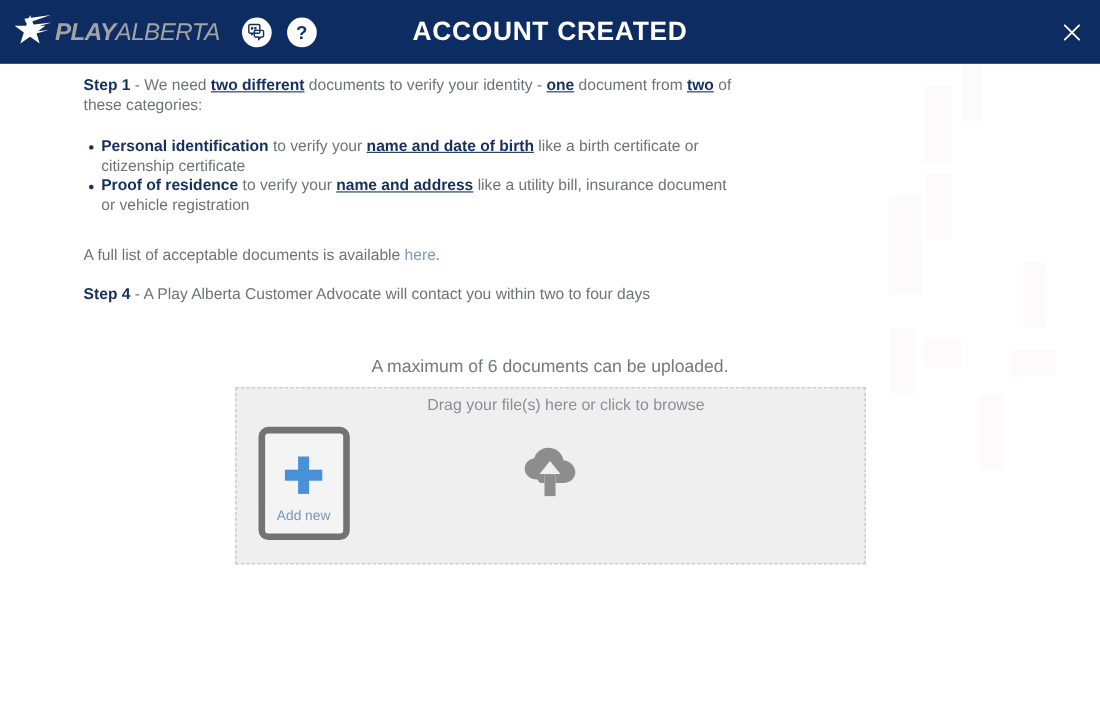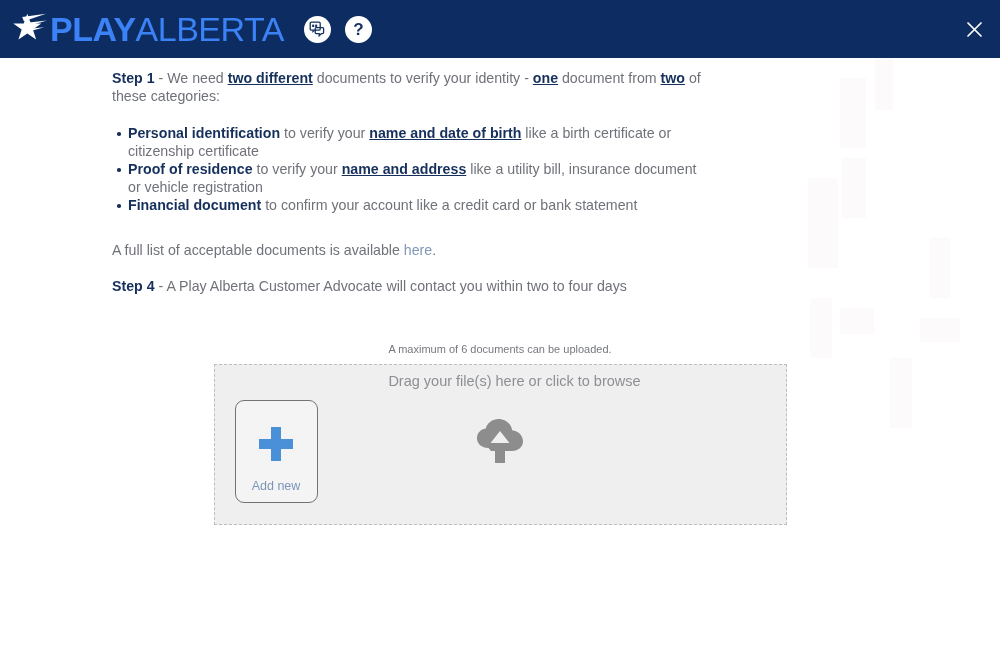--- a/index.html
+++ b/index.html
@@ -32,23 +32,24 @@
     padding: 0 14px 0 10px;
   }
   .logo-wrap {
     display: flex;
     align-items: center;
     gap: 2px;
     flex: 0 0 auto;
   }
   .logo-star { width: 38px; height: 34px; display:block; }
   .logo-text {
-    font-size: 34px;
+    font-size: 22px;
     font-weight: bold;
-    color: #3b82f6;
+    font-style: italic;
+    color: #a3a3a3;
     letter-spacing: -0.5px;
     line-height: 1;
     white-space: nowrap;
   }
   .logo-text .thin { font-weight: normal; }
 
   .hdr-icons { display: flex; align-items: center; gap: 14px; margin-left: 20px; }
   .circle-btn {
     width: 27px; height: 27px;
     border-radius: 50%;
@@ -80,21 +81,21 @@
     position: relative; z-index: 2;
   }
 
   
   .content {
     position: relative;
     padding: 0;
   }
   .textcol {
     width: 600px;
-    margin-left: 112px;
+    margin-left: 76px;
     padding-top: 11px;
     color: #70727a;
     font-size: 14.2px;
     line-height: 1.27;
   }
   .para { margin: 0 0 0 0; }
   b, .b {
     color: #16305c;
     font-weight: bold;
   }
@@ -125,21 +126,21 @@
 
   a.lnk {
     color: #8098b9;
     cursor: pointer;
   }
 
   
   .max-note {
     text-align: center;
     color: #76787f;
-    font-size: 11px;
+    font-size: 16px;
     margin-top: 48px;
   }
   .dropzone {
     margin: 9px auto 0 auto;
     width: 573px;
     height: 161px;
     background: #efefef;
     border: 1px dashed #bdbdbd;
     position: relative;
   }
@@ -148,21 +149,21 @@
     color: #8d8f94;
     font-size: 14.5px;
     padding-top: 8px;
     padding-left: 29px;
   }
   .add-tile {
     position: absolute;
     left: 20px; top: 35px;
     width: 83px; height: 103px;
     background: #f4f4f4;
-    border: 1px solid #737373;
+    border: 6px solid #737373;
     border-radius: 9px;
     display: flex;
     flex-direction: column;
     align-items: center;
     justify-content: center;
     cursor: pointer;
   }
   .plus {
     width: 34px; height: 34px;
     position: relative;
@@ -225,37 +226,37 @@
         <rect x="3.2" y="3.6" width="2" height="2.4" fill="#13305f"></rect>
         <rect x="6.2" y="3.6" width="2" height="2.4" fill="#13305f"></rect>
         <path d="M7.2 6.6 h6.4 a1 1 0 0 1 1 1 v4 a1 1 0 0 1 -1 1 h-1.2 l-2.2 2.2 v-2.2 h-3 a1 1 0 0 1 -1 -1 v-4 a1 1 0 0 1 1 -1 z" fill="none" stroke="#13305f" stroke-width="1.3"></path>
       </svg>
     </div>
     <div class="circle-btn">
       <span class="qmark">?</span>
     </div>
   </div>
 
+  <div class="hdr-title">ACCOUNT CREATED</div>
 
   <div class="close-btn">
     <svg width="17" height="17" viewBox="0 0 17 17">
       <path d="M2 2 L15 15 M15 2 L2 15" stroke="#ffffff" stroke-width="1.7" stroke-linecap="round"></path>
     </svg>
   </div>
 </div>
 
 <div class="content">
   <div class="textcol">
 
     <p class="para"><b>Step 1</b><span> - </span><span>We need </span><b class="u">two different</b><span> documents to verify your identity - </span><b class="u">one</b><span> document from </span><b class="u">two</b><span> of these categories:</span></p>
 
     <ul class="cats">
       <li><b>Personal identification</b><span> to verify your </span><b class="u">name and date of birth</b><span> like a birth certificate or citizenship certificate</span></li>
       <li><b>Proof of residence</b><span> to verify your </span><b class="u">name and address</b><span> like a utility bill, insurance document or vehicle registration</span></li>
-      <li><b>Financial document</b><span> to confirm your account like a credit card or bank statement</span></li>
     </ul>
 
     <div class="sp-43"></div>
 
     <p class="para"><span>A full list of acceptable documents is available </span><a class="lnk">here</a><span>.</span></p>
 
 
 
     <p class="para step"><b>Step 4</b><span> - A Play Alberta Customer Advocate will contact you within two to four days</span></p>
 

